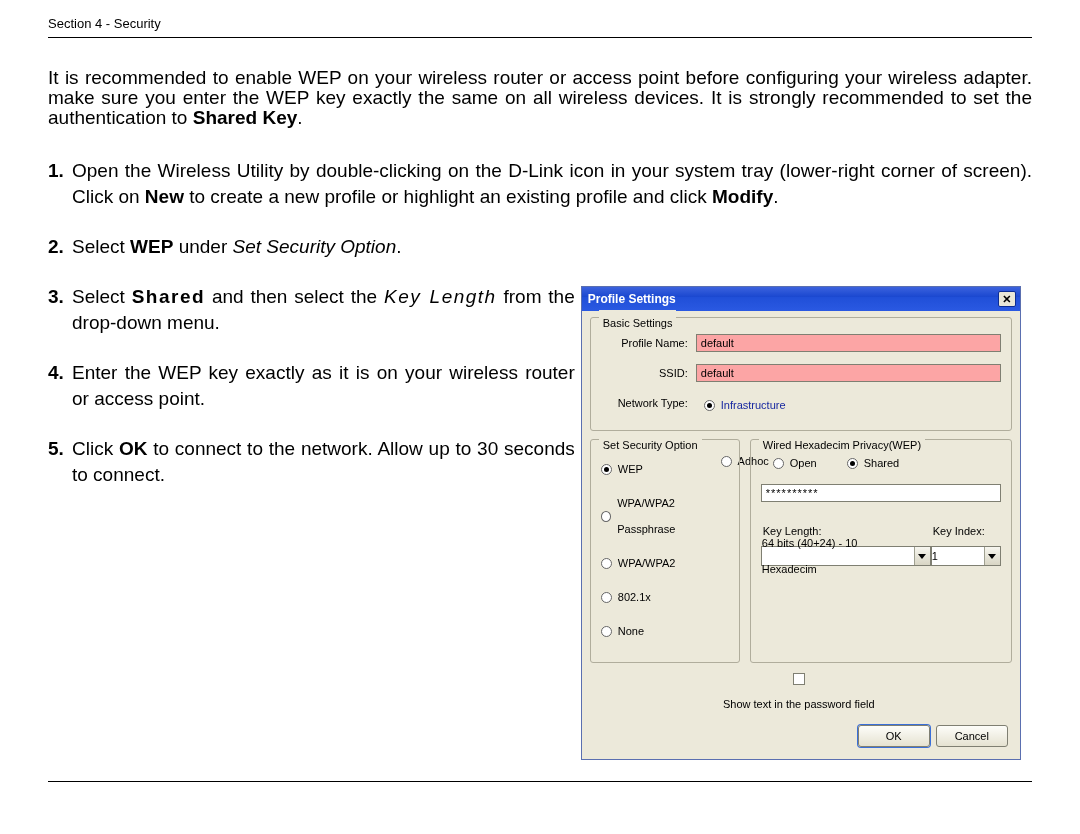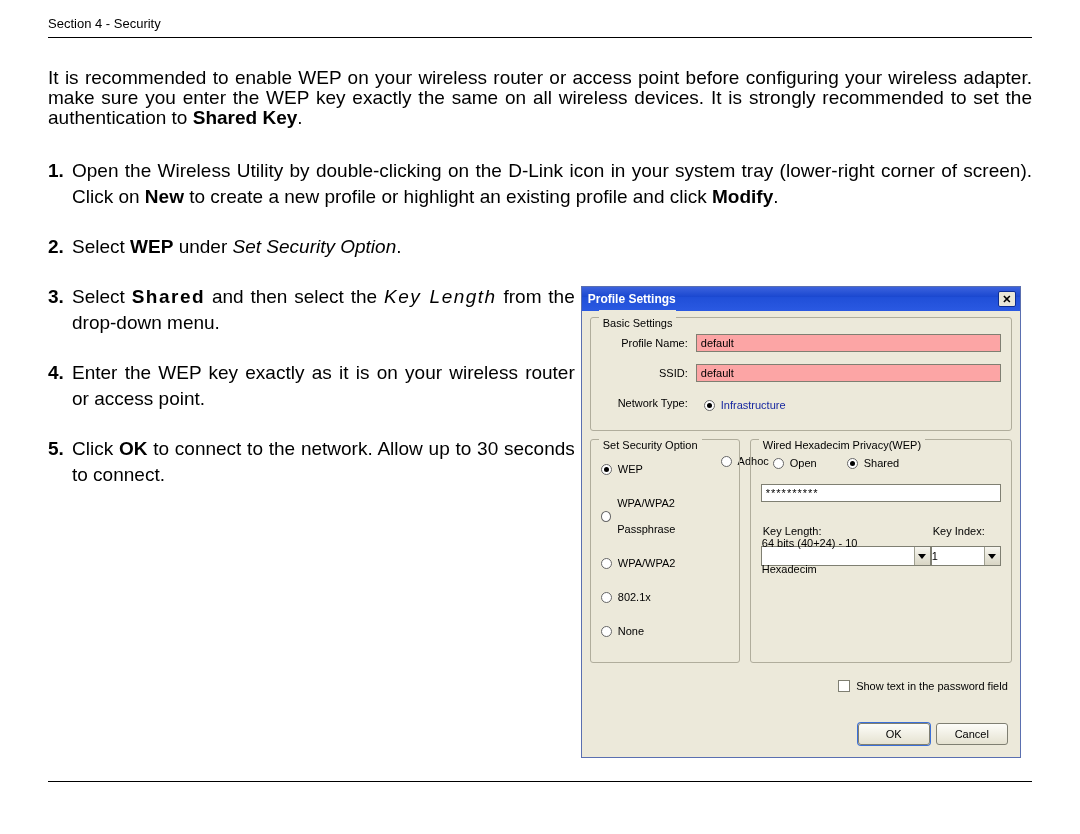--- a/index.html
+++ b/index.html
@@ -167,22 +167,23 @@
     width:16px; height:18px;
     border-left:1px solid #a0a090;
     background: linear-gradient(#f7f6ef,#d8d5c4);
     display:flex; align-items:center; justify-content:center;
   }
   .select .arrow::after {
     content:""; border-left:4px solid transparent; border-right:4px solid transparent; border-top:5px solid #000;
   }
   .chk-row {
     display:flex; justify-content:flex-end; align-items:center;
-    margin: 10px 4px 24px 0;
+    margin: 10px 4px 8px 0;
     gap: 6px;
+    flex-direction: column;
   }
   .chkbox {
     width:12px; height:12px; border:1px solid #7f7f72; background:#fff;
     cursor:pointer;
   }
   .btn-row {
     display:flex; justify-content:flex-end; gap: 6px;
     padding: 0 4px 4px 0;
   }
   .btn {

